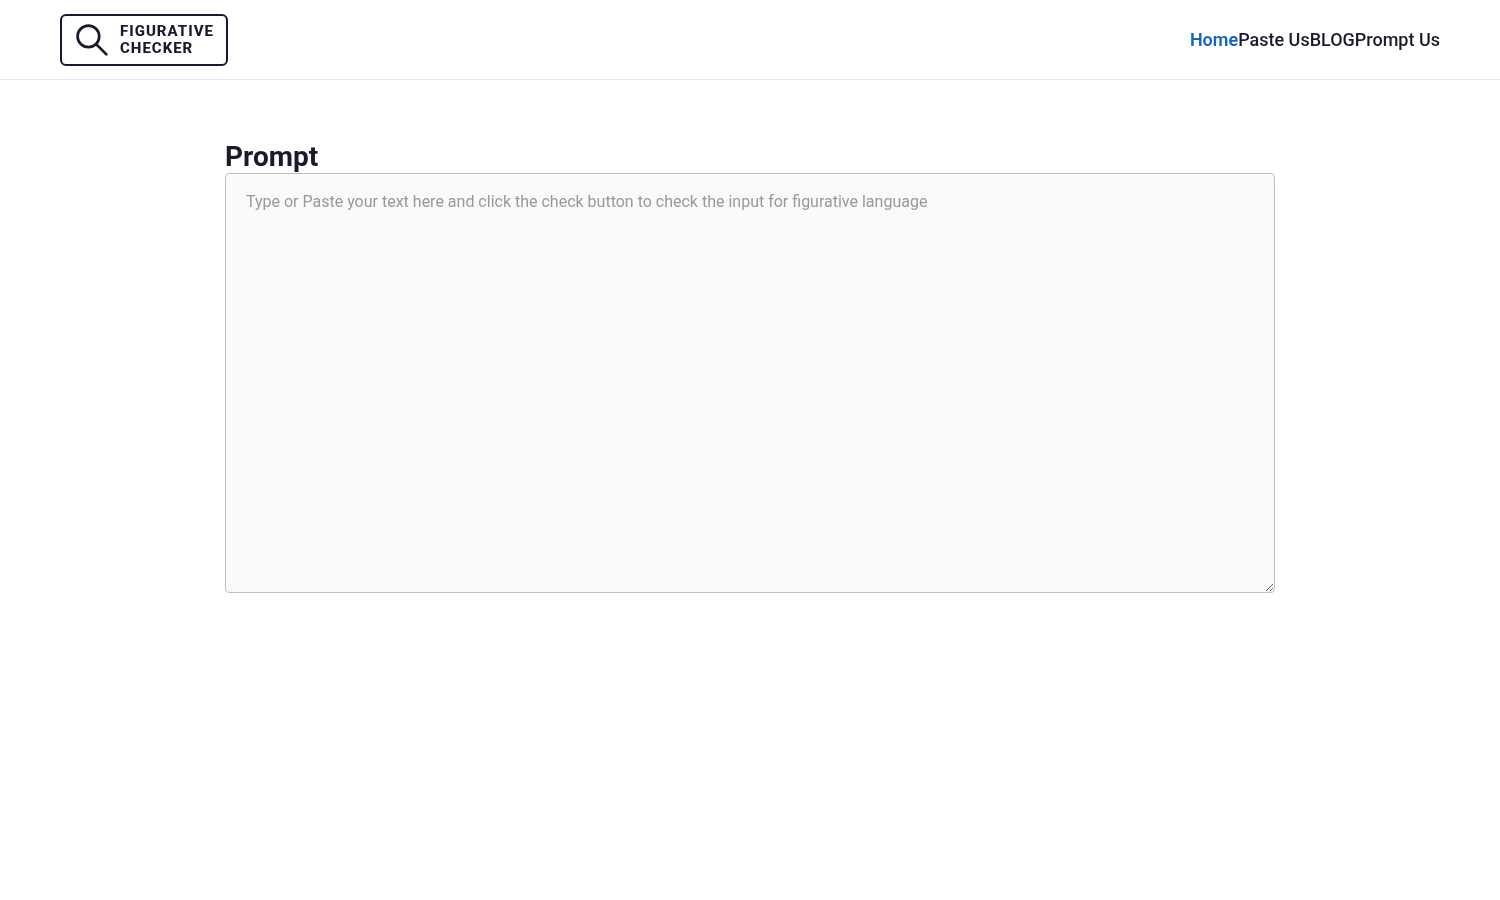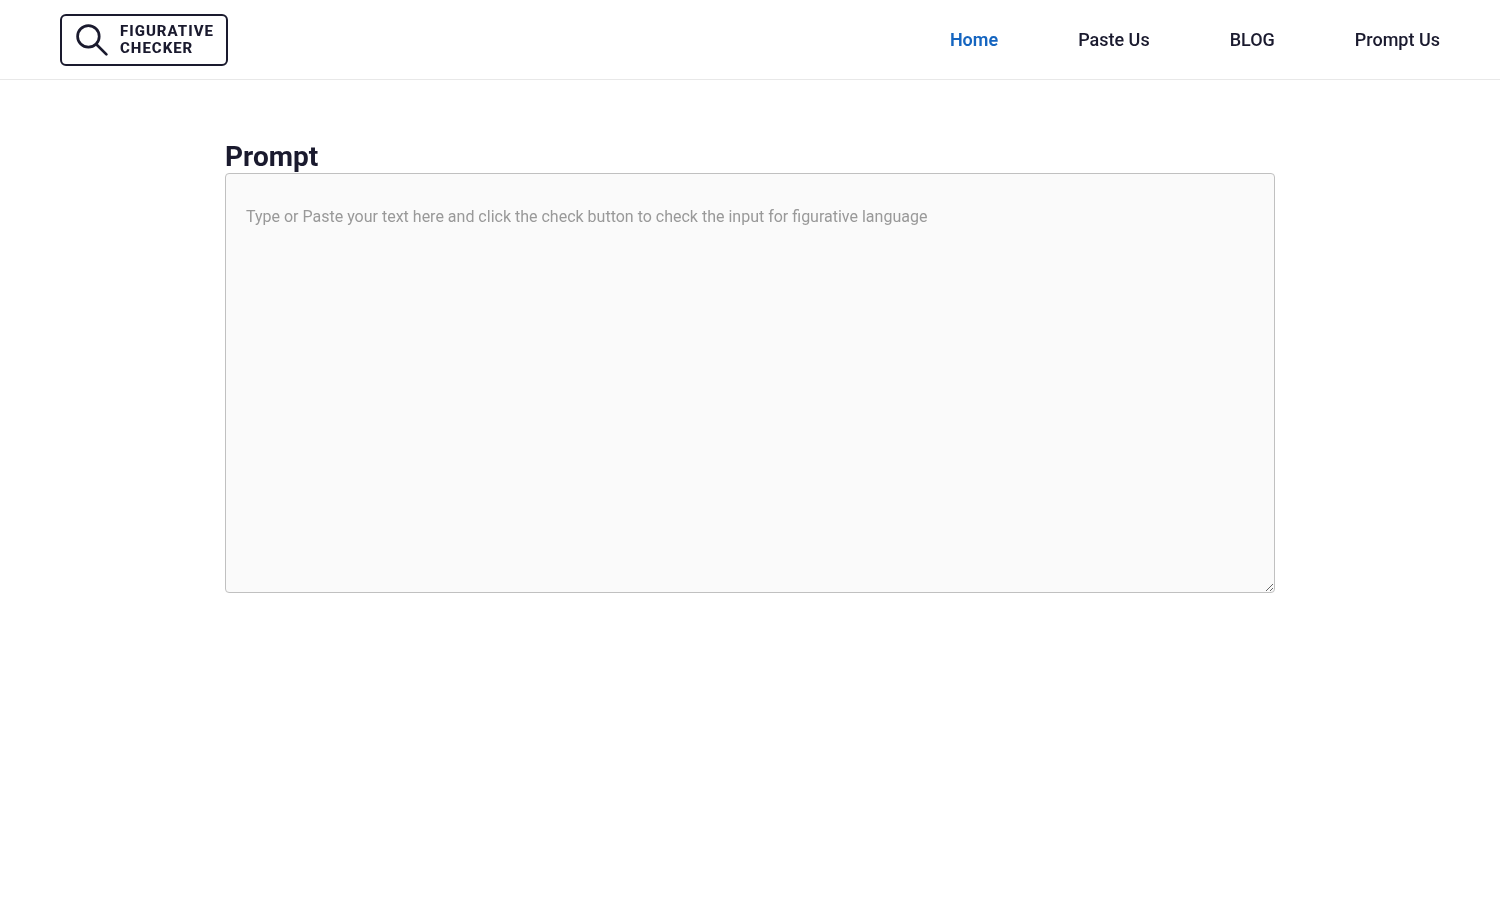--- a/index.html
+++ b/index.html
@@ -52,21 +52,20 @@
       font-size: 15px;
       font-weight: 800;
       color: #1a1a2e;
       letter-spacing: 1px;
       text-transform: uppercase;
     }
 
     nav {
       display: flex;
       align-items: center;
-      gap: 80px;
     }
 
     nav a {
       text-decoration: none;
       font-size: 18px;
       font-weight: 500;
       color: #1a1a2e;
       cursor: pointer;
     }
 
@@ -132,21 +131,21 @@
       font-weight: 700;
       color: #1a1a2e;
       margin-bottom: 0;
     }
 
     .prompt-textarea {
       width: 100%;
       height: 420px;
       border: 1px solid #c0c0c0;
       border-radius: 4px;
-      padding: 31px 20px;
+      padding: 16px 20px;
       font-size: 16px;
       color: #888;
       resize: vertical;
       outline: none;
       background: #fafafa;
       font-family: inherit;
       line-height: 1.5;
     }
 
     .prompt-textarea::placeholder {

